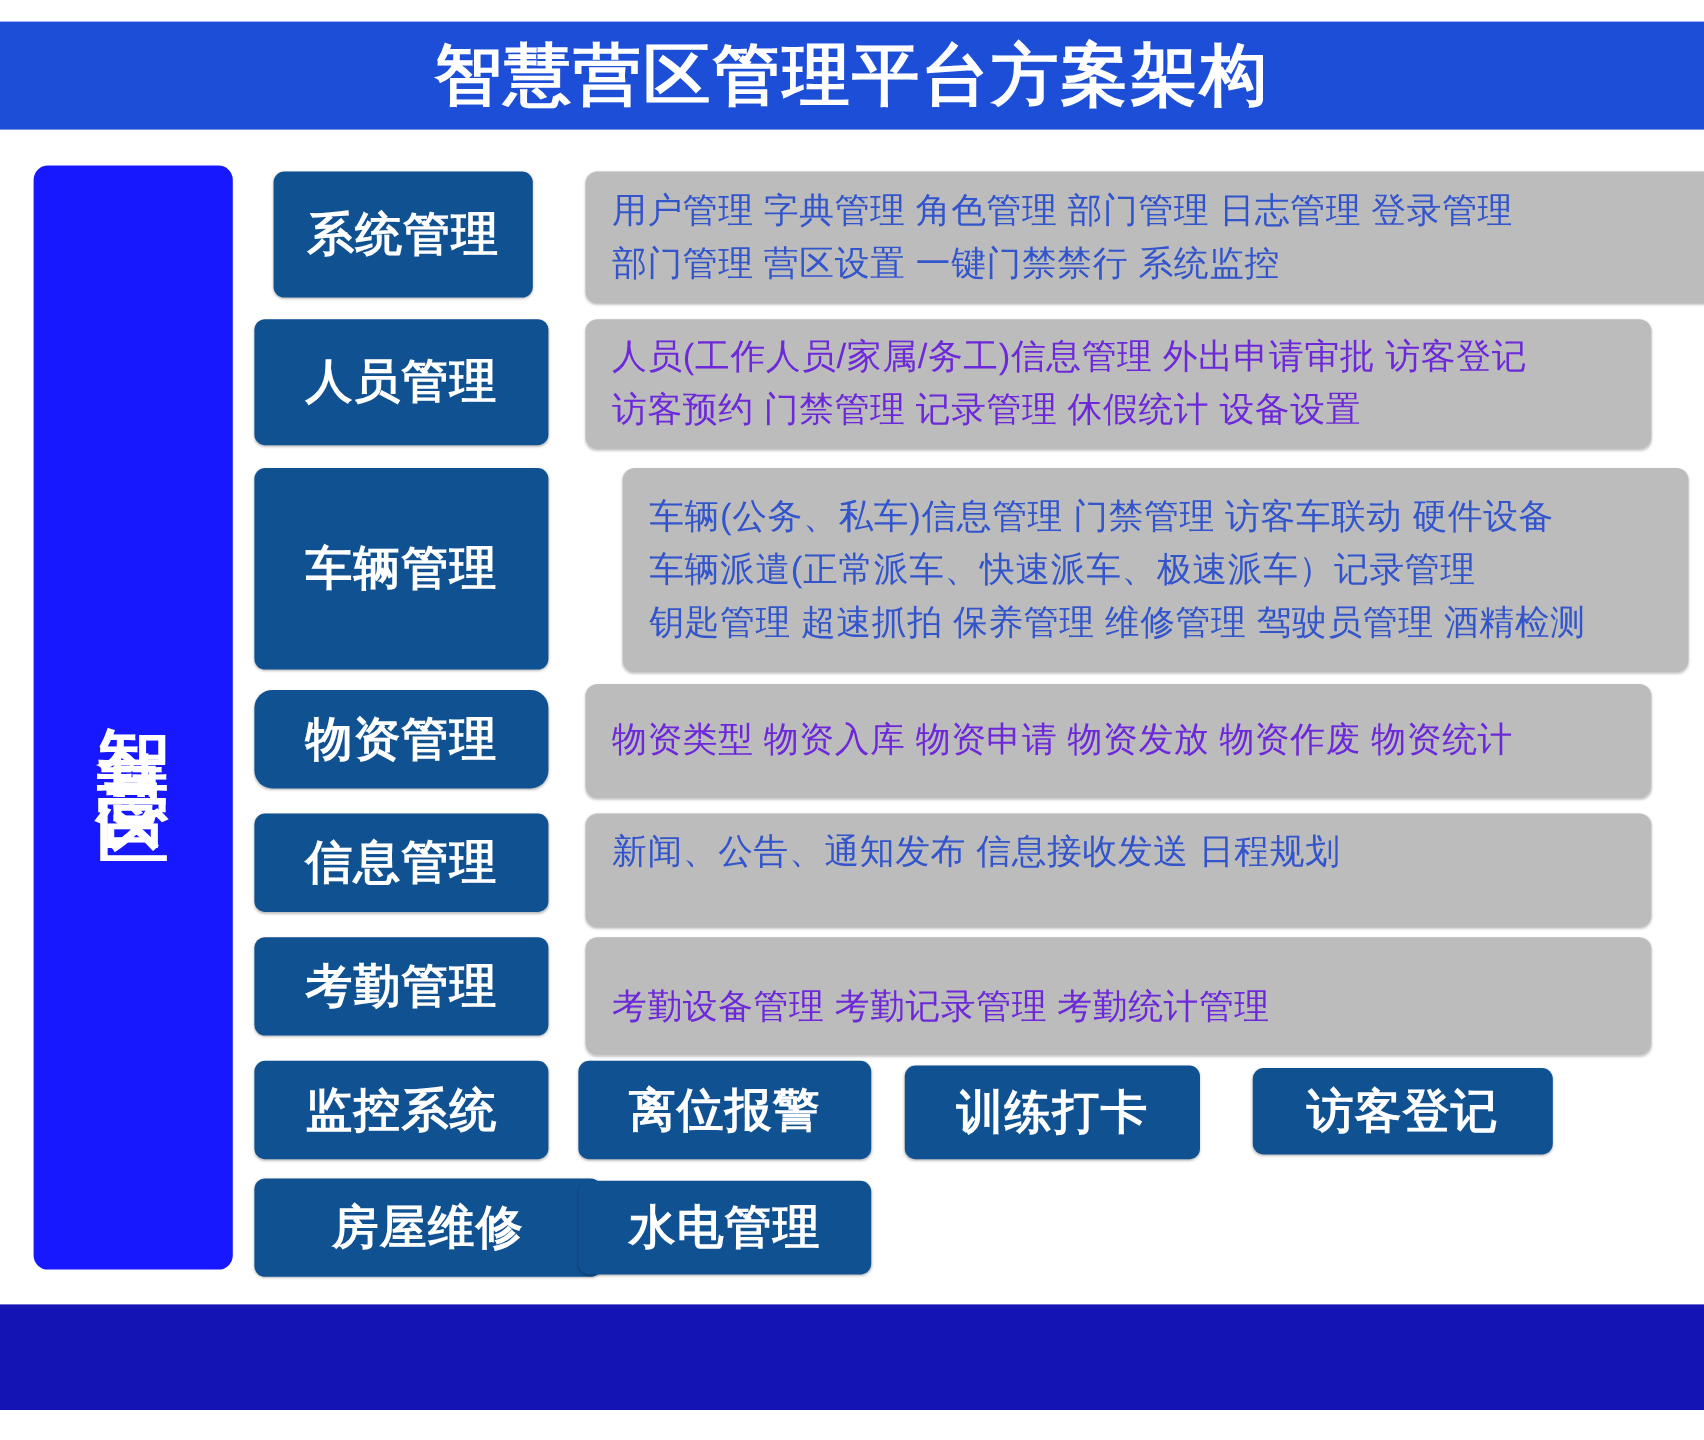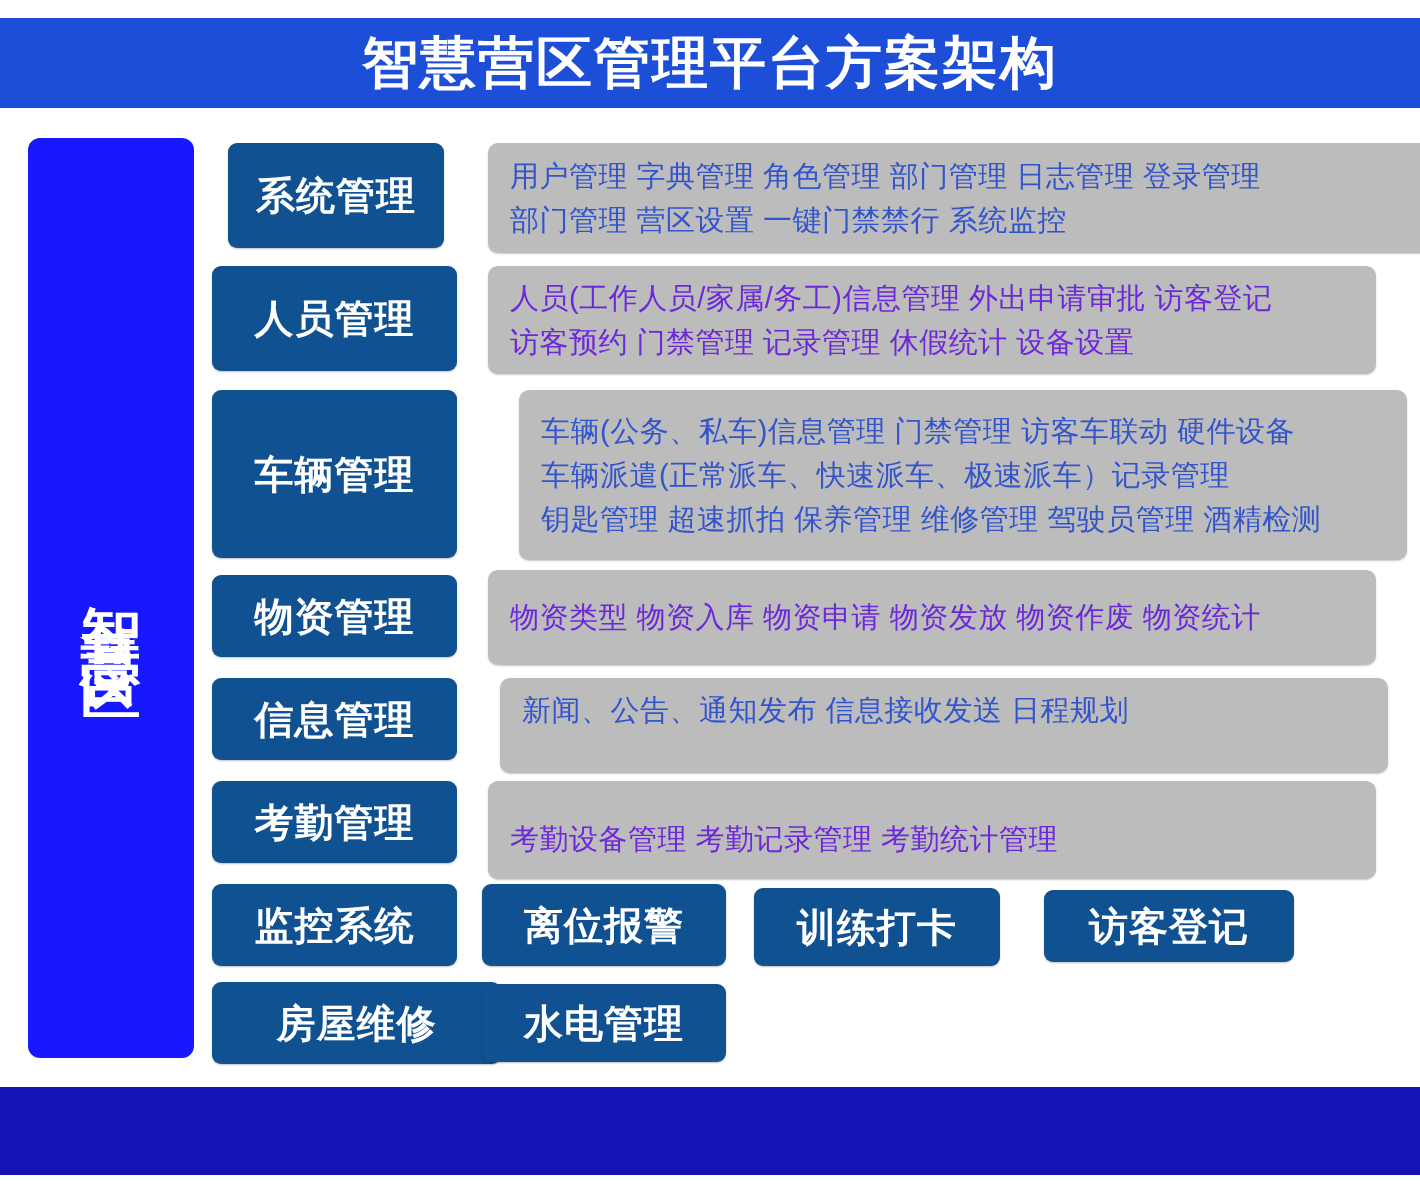--- a/index.html
+++ b/index.html
@@ -94,30 +94,30 @@
       <div class="panel-line purple-txt">访客预约  门禁管理  记录管理  休假统计  设备设置</div>
     </div>
     <div class="cat-box" style="left: 212px; top: 390px; width: 245px; height: 168px;">
       <div class="cat-label">车辆管理</div>
     </div>
     <div class="panel valign-center" style="left: 488px; top: 390px; width: 888px; height: 170px; margin-left: 31px;">
       <div class="panel-line blue-txt">车辆(公务、私车)信息管理    门禁管理    访客车联动  硬件设备</div>
       <div class="panel-line blue-txt">车辆派遣(正常派车、快速派车、极速派车）记录管理</div>
       <div class="panel-line blue-txt">钥匙管理  超速抓拍  保养管理  维修管理  驾驶员管理  酒精检测</div>
     </div>
-    <div class="cat-box" style="left: 212px; top: 575px; width: 245px; height: 82px;">
+    <div class="cat-box" style="left: 212px; top: 575px; width: 245px; height: 82px; border-radius: 15px;">
       <div class="cat-label">物资管理</div>
     </div>
     <div class="panel valign-center" style="left: 488px; top: 570px; width: 888px; height: 95px;">
       <div class="panel-line purple-txt">物资类型  物资入库    物资申请    物资发放  物资作废  物资统计</div>
     </div>
     <div class="cat-box" style="left: 212px; top: 678px; width: 245px; height: 82px;">
       <div class="cat-label">信息管理</div>
     </div>
-    <div class="panel valign-top" style="left: 500px; top: 678px; width: 888px; height: 95px; padding-top: 10px;">
+    <div class="panel valign-top" style="left: 488px; top: 678px; width: 888px; height: 95px; padding-top: 10px;">
       <div class="panel-line blue-txt">新闻、公告、通知发布    信息接收发送    日程规划</div>
     </div>
     <div class="cat-box" style="left: 212px; top: 781px; width: 245px; height: 82px;">
       <div class="cat-label">考勤管理</div>
     </div>
     <div class="panel valign-top" style="left: 488px; top: 781px; width: 888px; height: 98px; padding-top: 36px;">
       <div class="panel-line purple-txt">考勤设备管理    考勤记录管理  考勤统计管理</div>
     </div>
     <div class="cat-box" style="left: 212px; top: 884px; width: 245px; height: 82px;">
       <div class="cat-label">监控系统</div>

